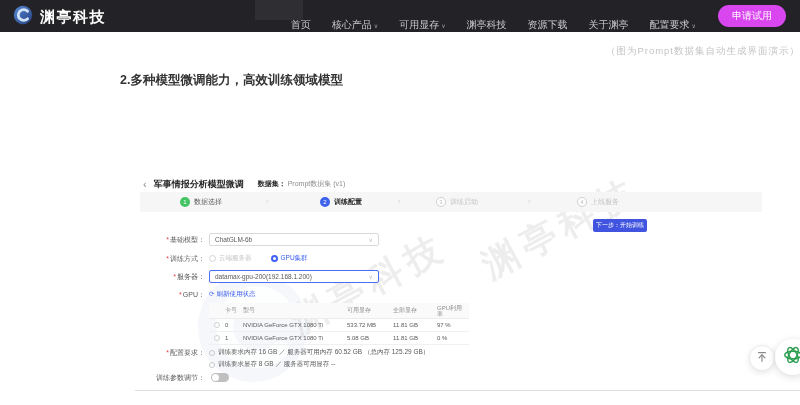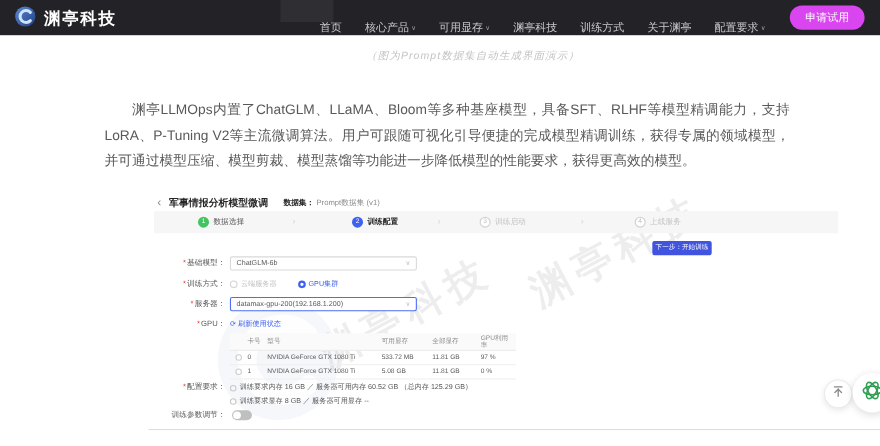--- a/index.html
+++ b/index.html
@@ -10,21 +10,21 @@
   .nav { position:absolute; top:0; left:0; width:800px; height:32px; background:#232327; }
   .brand { position:absolute; left:13px; top:5px; display:flex; align-items:center; gap:7px; cursor:pointer; }
   .brand-name { color:#ffffff; font-size:15px; font-weight:bold; letter-spacing:1.5px; }
   .nav-ghost { position:absolute; left:255px; top:0; width:48px; height:20px; background:rgba(255,255,255,0.06); }
   .nav-menu { position:absolute; right:104px; top:0; height:32px; display:flex; align-items:flex-end; gap:21px; }
   .nav-item { display:flex; align-items:center; gap:2px; color:#c9c9cd; font-size:10px; text-decoration:none; cursor:pointer; white-space:nowrap; }
   .nav-caret { font-size:6px; color:#9a9aa0; margin-top:1px; }
   .cta { position:absolute; right:14px; top:5px; width:68px; height:22px; border:none; border-radius:11px; background:#d946ef; color:#fff; font-size:10px; cursor:pointer; font-family:Liberation Mono, monospace; }
 
   
-  .caption { position:absolute; top:45px; left:60px; right:0; text-align:center; font-size:9.5px; color:#c3c3c3; letter-spacing:1px;font-style:italic; }
+  .caption { position:absolute; top:45px; left:60px; right:0; text-align:right; font-size:9.5px; color:#c3c3c3; letter-spacing:1px; }
   .heading { position:absolute; top:72px; left:120px; font-size:12.5px; font-weight:bold; color:#333; }
   .body-text { position:absolute; top:89px; left:95px; width:623px; font-size:12.5px; line-height:23px; color:#595959; text-align:justify; text-indent:2em; }
 
   
   .shot { position:absolute; left:135px; top:172px; width:665px; height:220px; background:#fff; overflow:hidden; }
   .wm { position:absolute; font-size:36px; font-weight:bold; color:rgba(80,80,80,0.10); transform:rotate(-28deg); letter-spacing:7px; white-space:nowrap; pointer-events:none; }
   .wm1 { left:340px; top:32px; }
   .wm2 { left:148px; top:88px; }
   .wm-logo { position:absolute; left:58px; top:95px; opacity:0.55; pointer-events:none; }
 
@@ -118,35 +118,35 @@
           <span class="nav-caret">∨</span>
         </a>
       <a class="nav-item">
           <span>可用显存</span>
           <span class="nav-caret">∨</span>
         </a>
       <a class="nav-item">
           <span>渊亭科技</span>
         </a>
       <a class="nav-item">
-          <span>训练方式</span>
+          <span>资源下载</span>
         </a>
       <a class="nav-item">
           <span>关于渊亭</span>
         </a>
       <a class="nav-item">
           <span>配置要求</span>
           <span class="nav-caret">∨</span>
         </a>
     </nav>
     <button class="cta">申请试用</button>
   </header>
 
   <div class="caption">（图为Prompt数据集自动生成界面演示）</div>
-  <p class="body-text">渊亭LLMOps内置了ChatGLM、LLaMA、Bloom等多种基座模型，具备SFT、RLHF等模型精调能力，支持LoRA、P-Tuning V2等主流微调算法。用户可跟随可视化引导便捷的完成模型精调训练，获得专属的领域模型，并可通过模型压缩、模型剪裁、模型蒸馏等功能进一步降低模型的性能要求，获得更高效的模型。</p>
+  <h2 class="heading">2.多种模型微调能力，高效训练领域模型</h2>
 
   <section class="shot">
 
     <div class="wm wm1">渊亭科技</div>
     <div class="wm wm2">渊亭科技</div>
     <span class="wm-logo">
       <svg width="120" height="120" viewBox="0 0 24 24">
         <circle cx="12" cy="12" r="11" fill="rgba(110,145,200,0.12)"></circle>
         <path d="M17.5 7.5 A 6.5 6.5 0 1 0 17.5 16.5" fill="none" stroke="rgba(255,255,255,0.85)" stroke-width="3.4" stroke-linecap="round"></path>
       </svg>

